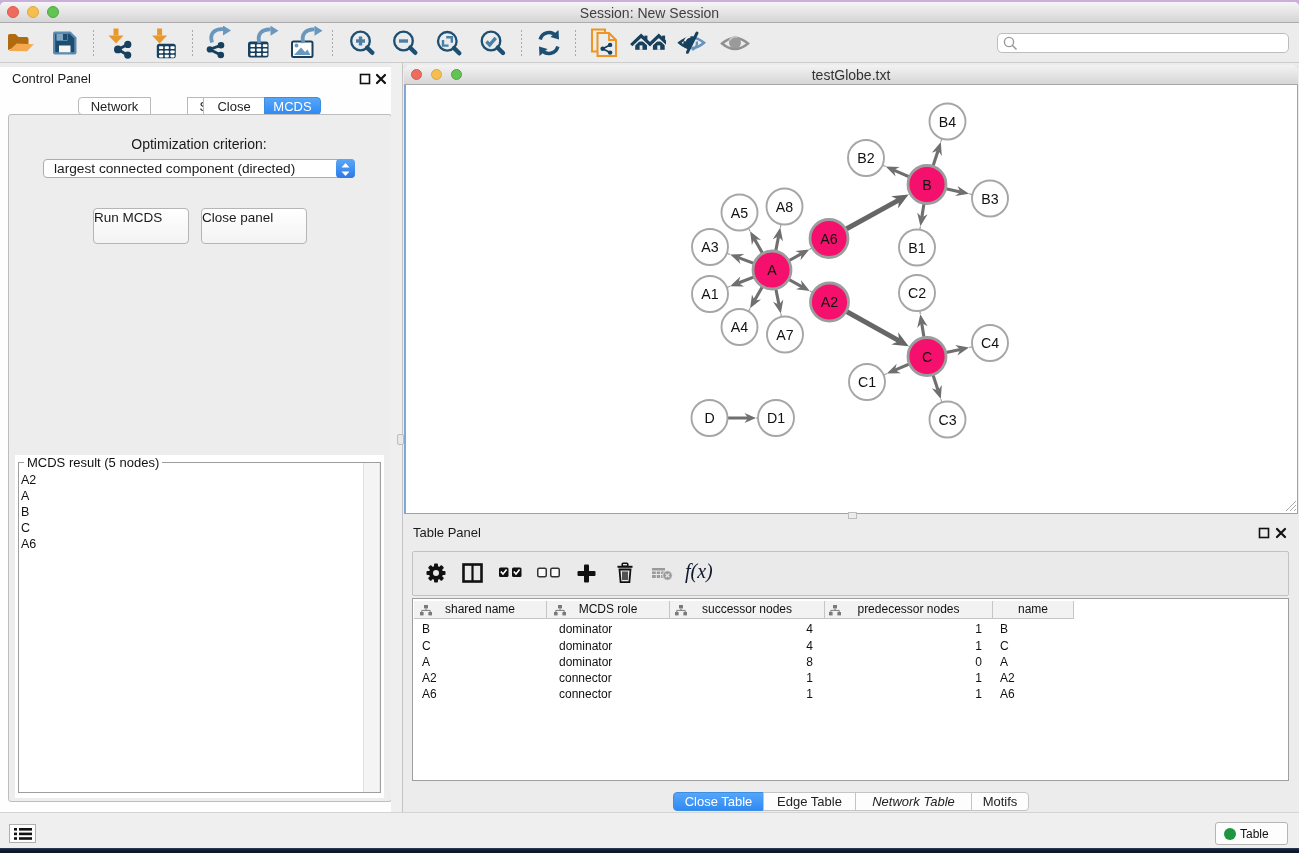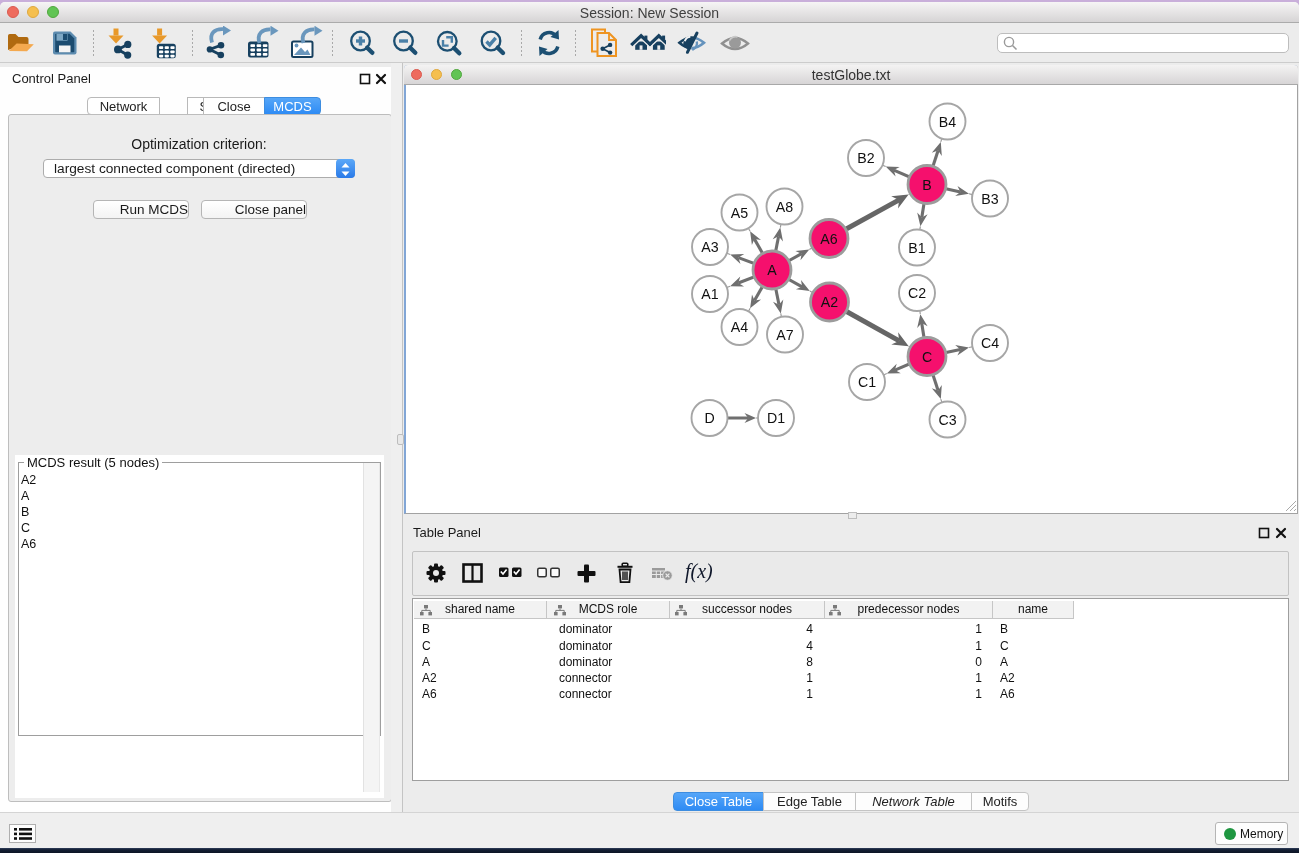--- a/index.html
+++ b/index.html
@@ -25,25 +25,25 @@
 #cpanel { left:0; top:67px; width:391px; height:745px; background:#fefefe; }
 #cp-title { left:12px; top:71px; font-size:13px; color:#1a1a1a; }
 .tab { top:97px; height:18px; background:#fff; border:1px solid #b9b9b9; font-size:13px;
   color:#222; text-align:center; line-height:17px; }
 .tabsel { background:linear-gradient(#56a6f8,#2e8bf4); color:#fff; border-color:#3d8de0; }
 #cp-body { left:8px; top:114px; width:384px; height:688px; background:#ededed;
   border:1px solid #bdbdbd; border-radius:3px; }
 #optlabel { left:0; top:136px; width:398px; text-align:center; font-size:14px; color:#1a1a1a; }
 #combo { left:43px; top:159px; width:312px; height:19px; background:#fff;
   border:1px solid #acacac; border-radius:4px; font-size:13.7px; color:#1a1a1a; }
-.btn { top:200px; height:19px; background:linear-gradient(#ffffff,#f3f3f3);
+.btn { top:208px; height:36px; background:linear-gradient(#ffffff,#f3f3f3);
   border:1px solid #b5b5b5; border-radius:4px; font-size:13.5px; color:#1a1a1a;
-  text-align:right; line-height:17px; }
+  text-align:left; line-height:17px; }
 #resultwrap { left:15px; top:455px; width:369px; height:343px; background:#fff; }
-#groupbox { left:18px; top:462px; width:363px; height:274px; border:1px solid #9e9e9e;padding-left:24px; }
+#groupbox { left:18px; top:462px; width:363px; height:331px; border:1px solid #9e9e9e;padding-left:24px; }
 #grouplabel { left:5px; top:-8px; background:#fff; padding:0 3px; font-size:13px; color:#111; }
 .li { left:21px; font-size:12.5px; color:#111; }
 #gbscroll { left:363px; top:463px; width:17px; height:329px; background:#f4f4f4;
   border-left:1px solid #e2e2e2; border-right:1px solid #e8e8e8; }
 
 #vsplit { left:391px; top:63px; width:12px; height:749px; background:#efefef; }
 #vsplitline { left:402px; top:63px; width:1px; height:749px; background:#c4c4c4; }
 #vgrip { left:397px; top:434px; width:7px; height:11px; background:#e8e8e8;
   border:1px solid #bdbdbd; border-radius:2px; }
 
@@ -274,21 +274,21 @@
 </svg>
 
 <div class="abs" id="cpanel"></div>
 <div class="abs" id="cp-title">Control Panel</div>
 <svg class="abs" style="left:359px; top:73px;" width="12" height="12">
 <rect x="1.5" y="1.5" width="9" height="9" fill="none" stroke="#111" stroke-width="1.6"></rect>
 </svg>
 <svg class="abs" style="left:375px; top:73px;" width="12" height="12">
 <path d="M2 2 L10 10 M10 2 L2 10" stroke="#111" stroke-width="2.2" stroke-linecap="round"></path>
 </svg>
-<div class="abs tab" style="left:87px; width:73px; border-radius:4px 0 0 4px;">Network</div>
+<div class="abs tab" style="left:78px; width:73px; border-radius:4px 0 0 4px;">Network</div>
 <div class="abs tab" style="left:150px; width:54px;margin-left:37px;">Style</div>
 <div class="abs tab" style="left:203px; width:62px;">Close</div>
 <div class="abs tab tabsel" style="left:264px; width:57px; border-radius:0 4px 4px 0;">MCDS</div>
 <div class="abs" id="cp-body"></div>
 <div class="abs" id="optlabel">Optimization criterion:</div>
 <div class="abs" id="combo">
     <span style="position:absolute; left:10px; top:1px;">largest connected component (directed)</span>
 <span style="position:absolute; right:-1px; top:-1px; width:19px; height:19px; border-radius:4px; background:linear-gradient(#5ba8f8,#2a7ae8);"></span>
 <svg style="position:absolute; right:3px; top:2px;" width="11" height="15">
 <polygon points="5.5,1 9.5,5.5 1.5,5.5" fill="#fff"></polygon>
@@ -590,14 +590,14 @@
       <rect x="0" y="0" width="3" height="2.6"></rect>
       <rect x="5" y="0" width="13" height="2.6"></rect>
 <rect x="0" y="4.6" width="3" height="2.6"></rect>
       <rect x="5" y="4.6" width="13" height="2.6"></rect>
 <rect x="0" y="9.2" width="3" height="2.6"></rect>
       <rect x="5" y="9.2" width="13" height="2.6"></rect>
     </g>
 </svg>
 <div class="abs" id="memory">
     <span style="position:absolute; left:8px; top:5px; width:12px; height:12px; border-radius:50%; background:#1e9640;"></span>
-<span style="position:absolute; left:24px; top:4px; font-size:12px;">Memory</span>
+<span style="position:absolute; left:24px; top:4px; font-size:12px;">Table</span>
   </div>
 
 </body></html>

